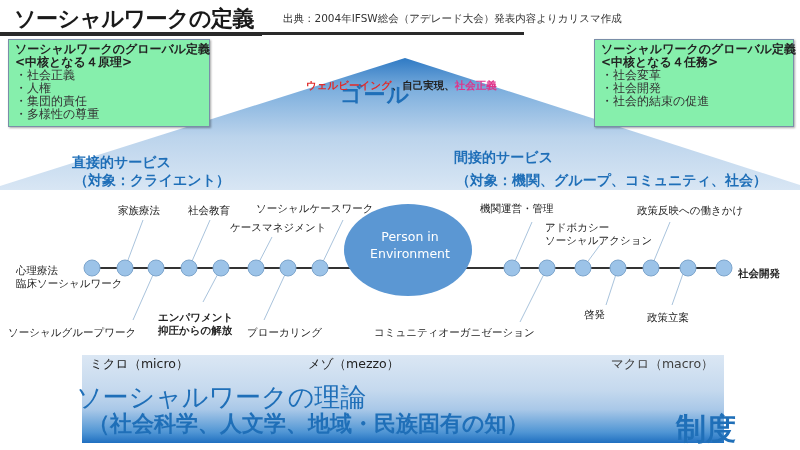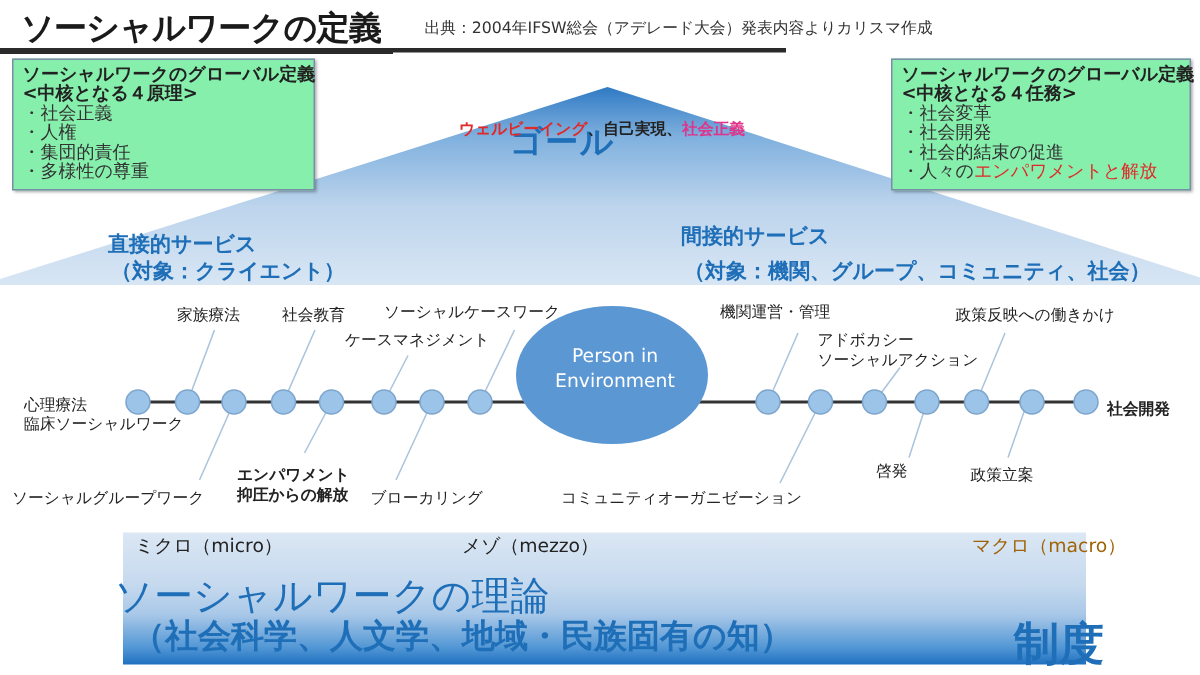--- a/index.html
+++ b/index.html
@@ -41,21 +41,21 @@
     .lbl.bold { font-weight: bold; }
 
     #pie-text { left: 346px; top: 228px; width: 128px; text-align: center; color: #ffffff; font-size: 12.5px; line-height: 17px; }
 
     
     #bottom-panel { left: 82px; top: 355px; width: 642px; height: 88px;
       background: linear-gradient(to bottom, #dbe7f4 0%, #c5d9ee 40%, #a9c8e8 62%, #4f95d4 88%, #1f6fc0 100%);
     }
     #scale-micro { left: 90px; top: 356px; font-size: 12.5px; color: #222; white-space: nowrap; }
     #scale-mezzo { left: 308px; top: 356px; font-size: 12.5px; color: #222; white-space: nowrap; }
-    #scale-macro { left: 611px; top: 356px; font-size: 12.5px; color: #a16207; white-space: nowrap; margin-left: 37px; }
+    #scale-macro { left: 611px; top: 356px; font-size: 12.5px; color: #404040; white-space: nowrap; }
     #theory-title { left: 76px; top: 380px; font-size: 26px; font-weight: normal; color: #1f6fb8; white-space: nowrap; }
     #theory-sub { left: 88px; top: 409px; font-size: 22px; font-weight: bold; color: #1f6fb8; white-space: nowrap; }
     #system-label { left: 676px; top: 409px; font-size: 30px; font-weight: bold; color: #1f6fb8; white-space: nowrap; }
   </style>
 </head>
 <body>
 
 <div class="abs" id="title">ソーシャルワークの定義</div>
 <div class="abs" id="source">出典：2004年IFSW総会（アデレード大会）発表内容よりカリスマ作成</div>
 <div class="abs" id="title-rule"></div>
@@ -84,21 +84,20 @@
   <div class="item">・集団的責任</div>
   <div class="item">・多様性の尊重</div>
 </div>
 
 <div class="abs side-box" id="box-right">
   <div class="hdr">ソーシャルワークのグローバル定義</div>
   <div class="hdr">&lt;中核となる４任務&gt;</div>
   <div class="item">・社会変革</div>
   <div class="item pink">・社会開発</div>
   <div class="item">・社会的結束の促進</div>
-  <div class="item"><span>・人々の</span><span class="red">エンパワメントと解放</span></div>
 </div>
 
 <div class="abs" id="goal-title">ゴール</div>
 <div class="abs" id="goal-line">
   <span class="c1">ウェルビーイング</span><span class="c2">、</span><span class="c2">自己実現</span><span class="c2">、</span><span class="c3">社会正義</span>
 </div>
 
 <div class="abs" id="direct-title">直接的サービス</div>
 <div class="abs" id="direct-sub">（対象：クライエント）</div>
 <div class="abs" id="indirect-title">間接的サービス</div>

